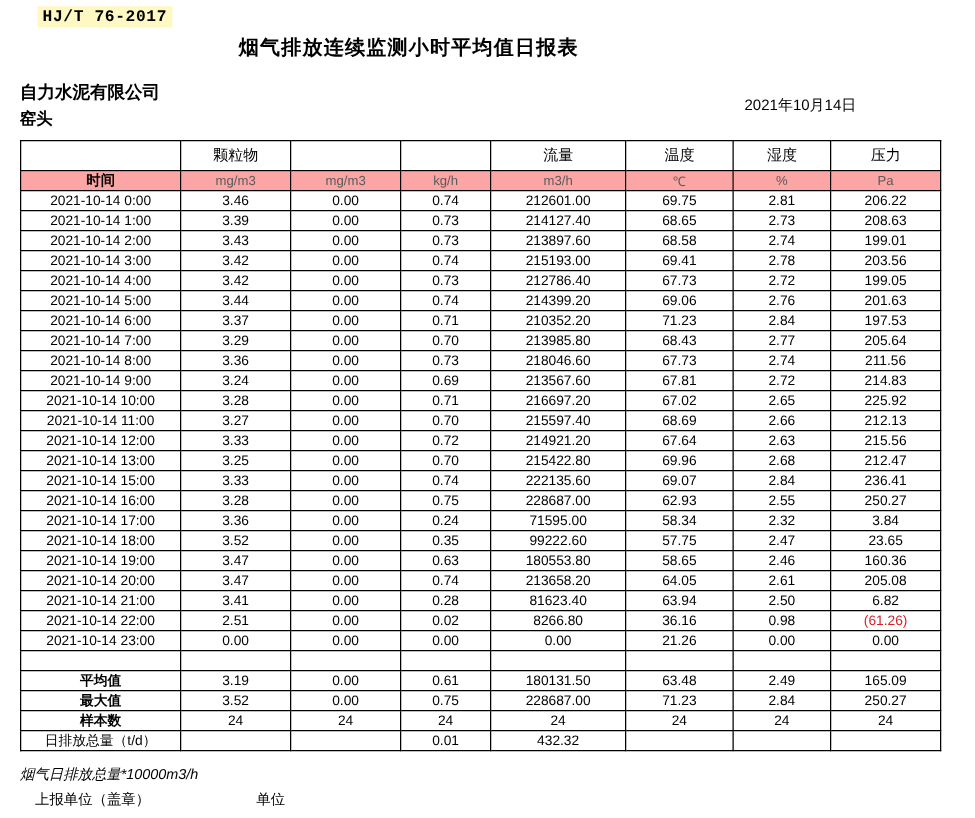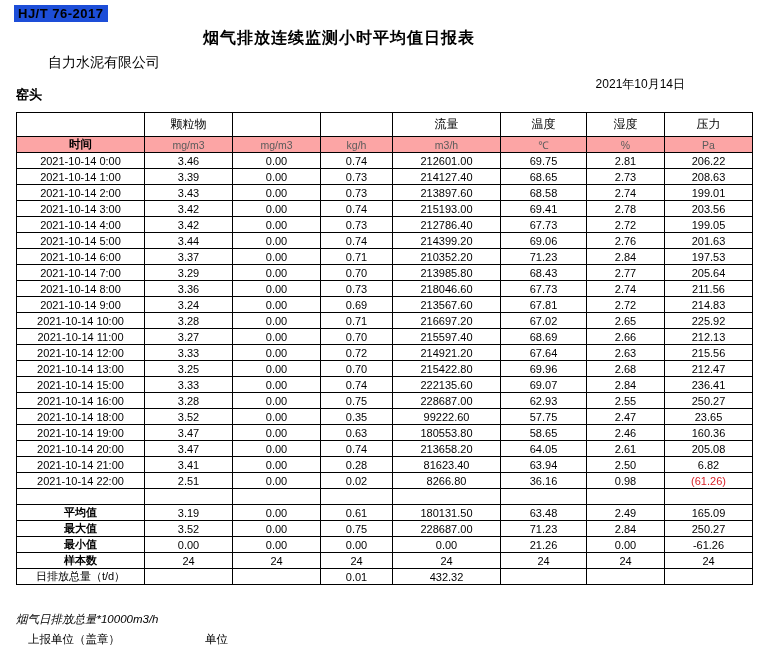--- a/index.html
+++ b/index.html
@@ -10,53 +10,52 @@
     width: 780px;
     height: 654px;
     background: #ffffff;
     font-family: "Liberation Sans", sans-serif;
     color: #000000;
     position: relative;
     overflow: hidden;
   }
   .std-code {
     position: absolute;
-    left: 14px;
+    left: 30px;
     top: 5px;
-    font-family: Liberation Sans, sans-serif;
+    font-family: Liberation Mono, monospace;
     font-size: 13px;
     font-weight: bold;
     letter-spacing: 0.5px;
-    background: #1d4ed8;
+    background: #fef9c3;
     padding: 1px 4px;
   }
   .doc-title {
     position: absolute;
-    left: 12px;
+    left: 0;
     top: 28px;
     width: 654px;
     text-align: center;
     font-size: 16px;
     font-weight: bold;
     letter-spacing: 1px;
   }
   .doc-date {
     position: absolute;
     right: 95px;
     top: 48px;
     font-size: 12px;
     margin-top: 28px;
   }
   .company {
     position: absolute;
     left: 16px;
-    top: 54px;
+    top: 65px;
     font-size: 14px;
-    font-weight: normal;
-    margin-left: 32px;
+    font-weight: bold;
   }
   .facility {
     position: absolute;
     left: 16px;
     top: 86px;
     font-size: 13px;
     font-weight: bold;
   }
   table.report {
     position: absolute;
@@ -320,20 +319,30 @@
         <td class="time-cell">2021-10-14 16:00</td>
         <td>3.28</td>
         <td>0.00</td>
         <td>0.75</td>
         <td>228687.00</td>
         <td>62.93</td>
         <td>2.55</td>
         <td>250.27</td>
       </tr>
       <tr class="data-row">
+        <td class="time-cell">2021-10-14 17:00</td>
+        <td>3.36</td>
+        <td>0.00</td>
+        <td>0.24</td>
+        <td>71595.00</td>
+        <td>58.34</td>
+        <td>2.32</td>
+        <td>3.84</td>
+      </tr>
+      <tr class="data-row">
         <td class="time-cell">2021-10-14 18:00</td>
         <td>3.52</td>
         <td>0.00</td>
         <td>0.35</td>
         <td>99222.60</td>
         <td>57.75</td>
         <td>2.47</td>
         <td>23.65</td>
       </tr>
       <tr class="data-row">
@@ -369,20 +378,30 @@
       <tr class="data-row">
         <td class="time-cell">2021-10-14 22:00</td>
         <td>2.51</td>
         <td>0.00</td>
         <td>0.02</td>
         <td>8266.80</td>
         <td>36.16</td>
         <td>0.98</td>
         <td class="red">(61.26)</td>
       </tr>
+      <tr class="data-row">
+        <td class="time-cell">2021-10-14 23:00</td>
+        <td>0.00</td>
+        <td>0.00</td>
+        <td>0.00</td>
+        <td>0.00</td>
+        <td>21.26</td>
+        <td>0.00</td>
+        <td>0.00</td>
+      </tr>
       <tr class="blank-row">
         <td></td>
         <td></td>
         <td></td>
         <td></td>
         <td></td>
         <td></td>
         <td></td>
         <td></td>
       </tr>
@@ -400,30 +419,20 @@
         <td class="time-cell summary-label">最大值</td>
         <td>3.52</td>
         <td>0.00</td>
         <td>0.75</td>
         <td>228687.00</td>
         <td>71.23</td>
         <td>2.84</td>
         <td>250.27</td>
       </tr>
       <tr class="data-row">
-        <td class="time-cell summary-label">最小值</td>
-        <td>0.00</td>
-        <td>0.00</td>
-        <td>0.00</td>
-        <td>0.00</td>
-        <td>21.26</td>
-        <td>0.00</td>
-        <td>-61.26</td>
-      </tr>
-      <tr class="data-row">
         <td class="time-cell summary-label">样本数</td>
         <td>24</td>
         <td>24</td>
         <td>24</td>
         <td>24</td>
         <td>24</td>
         <td>24</td>
         <td>24</td>
       </tr>
       <tr class="data-row">

